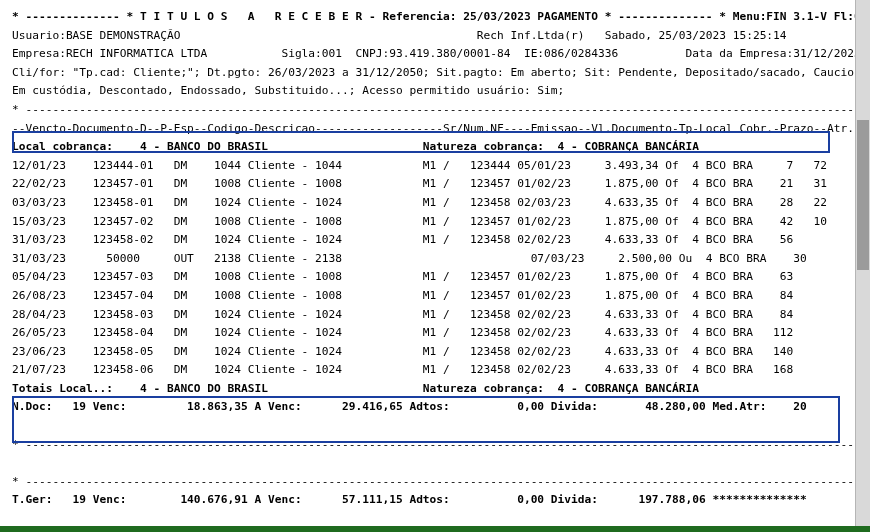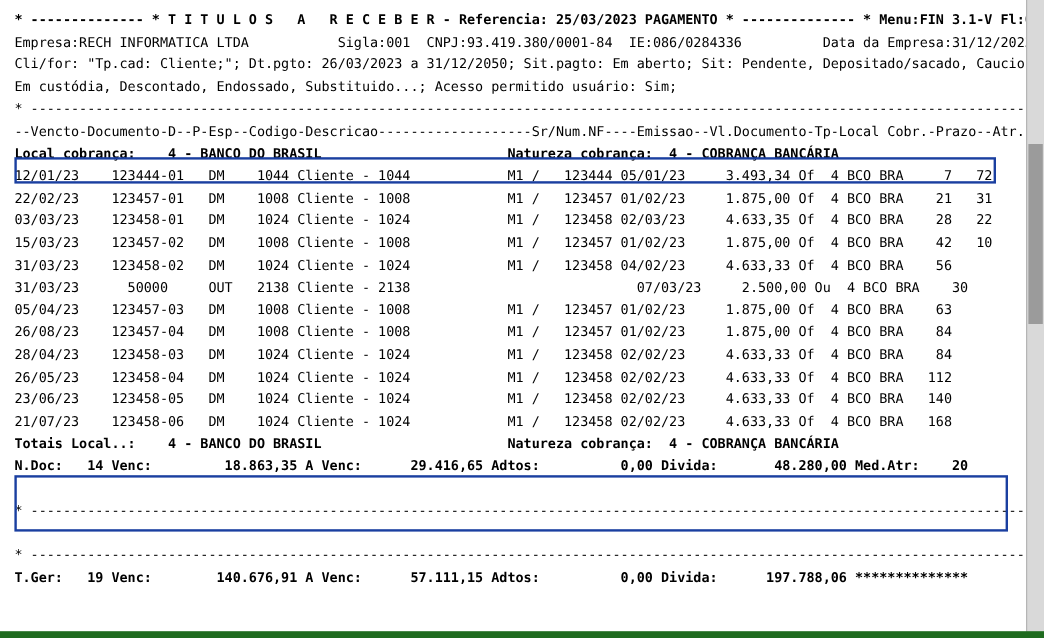--- a/index.html
+++ b/index.html
@@ -76,43 +76,44 @@
     height: 6px;
     background: #1f6b1f;
   }
 </style>
 </head>
 <body>
 
 <div id="screen">
 
   <div class="row bold">* -------------- * T I T U L O S   A   R E C E B E R - Referencia: 25/03/2023 PAGAMENTO * -------------- * Menu:FIN 3.1-V Fl:00003</div>
+  <div class="row">Usuario:BASE DEMONSTRAÇÃO                                            Rech Inf.Ltda(r)   Sabado, 25/03/2023 15:25:14</div>
   <div class="row">Empresa:RECH INFORMATICA LTDA           Sigla:001  CNPJ:93.419.380/0001-84  IE:086/0284336          Data da Empresa:31/12/2023</div>
   <div class="row">Cli/for: "Tp.cad: Cliente;"; Dt.pgto: 26/03/2023 a 31/12/2050; Sit.pagto: Em aberto; Sit: Pendente, Depositado/sacado, Caucionado,</div>
   <div class="row">Em custódia, Descontado, Endossado, Substituido...; Acesso permitido usuário: Sim;</div>
   <div class="row sep">* ---------------------------------------------------------------------------------------------------------------------------- *</div>
   <div class="row">--Vencto-Documento-D--P-Esp--Codigo-Descricao-------------------Sr/Num.NF----Emissao--Vl.Documento-Tp-Local Cobr.-Prazo--Atr.-----</div>
 
   <div class="row bold">Local cobrança:    4 - BANCO DO BRASIL                       Natureza cobrança:  4 - COBRANÇA BANCÁRIA</div>
 
   <div class="row">12/01/23    123444-01   DM    1044 Cliente - 1044            M1 /   123444 05/01/23     3.493,34 Of  4 BCO BRA     7   72</div>
   <div class="row">22/02/23    123457-01   DM    1008 Cliente - 1008            M1 /   123457 01/02/23     1.875,00 Of  4 BCO BRA    21   31</div>
   <div class="row">03/03/23    123458-01   DM    1024 Cliente - 1024            M1 /   123458 02/03/23     4.633,35 Of  4 BCO BRA    28   22</div>
   <div class="row">15/03/23    123457-02   DM    1008 Cliente - 1008            M1 /   123457 01/02/23     1.875,00 Of  4 BCO BRA    42   10</div>
-  <div class="row">31/03/23    123458-02   DM    1024 Cliente - 1024            M1 /   123458 04/02/23     4.633,33 Of  4 BCO BRA    56</div>
+  <div class="row">31/03/23    123458-02   DM    1024 Cliente - 1024            M1 /   123458 02/02/23     4.633,33 Of  4 BCO BRA    56</div>
   <div class="row">31/03/23      50000     OUT   2138 Cliente - 2138                            07/03/23     2.500,00 Ou  4 BCO BRA    30</div>
   <div class="row">05/04/23    123457-03   DM    1008 Cliente - 1008            M1 /   123457 01/02/23     1.875,00 Of  4 BCO BRA    63</div>
   <div class="row">26/08/23    123457-04   DM    1008 Cliente - 1008            M1 /   123457 01/02/23     1.875,00 Of  4 BCO BRA    84</div>
   <div class="row">28/04/23    123458-03   DM    1024 Cliente - 1024            M1 /   123458 02/02/23     4.633,33 Of  4 BCO BRA    84</div>
   <div class="row">26/05/23    123458-04   DM    1024 Cliente - 1024            M1 /   123458 02/02/23     4.633,33 Of  4 BCO BRA   112</div>
   <div class="row">23/06/23    123458-05   DM    1024 Cliente - 1024            M1 /   123458 02/02/23     4.633,33 Of  4 BCO BRA   140</div>
   <div class="row">21/07/23    123458-06   DM    1024 Cliente - 1024            M1 /   123458 02/02/23     4.633,33 Of  4 BCO BRA   168</div>
 
   <div class="row bold">Totais Local..:    4 - BANCO DO BRASIL                       Natureza cobrança:  4 - COBRANÇA BANCÁRIA</div>
-  <div class="row bold">N.Doc:   14 Venc:         18.863,35 A Venc:      29.416,65 Adtos:          0,00 Divida:       48.280,00 Med.Atr:    20</div>
+  <div class="row bold">N.Doc:   19 Venc:         18.863,35 A Venc:      29.416,65 Adtos:          0,00 Divida:       48.280,00 Med.Atr:    20</div>
 
   <div class="row">&nbsp;</div>
   <div class="row sep">* --------------------------------------------------------------------------------------------------------------------------- *</div>
   <div class="row">&nbsp;</div>
   <div class="row sep">* --------------------------------------------------------------------------------------------------------------------------- *</div>
   <div class="row bold">T.Ger:   19 Venc:        140.676,91 A Venc:      57.111,15 Adtos:          0,00 Divida:      197.788,06 **************</div>
 
   <div class="hl" id="hl-local"></div>
   <div class="hl" id="hl-totais"></div>
 

